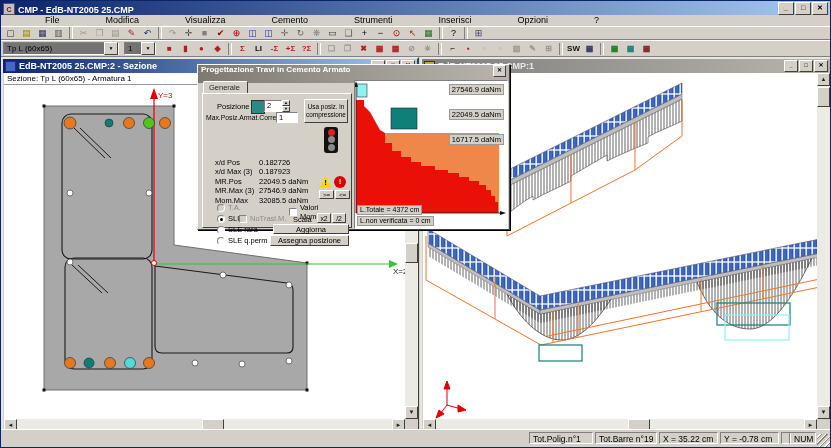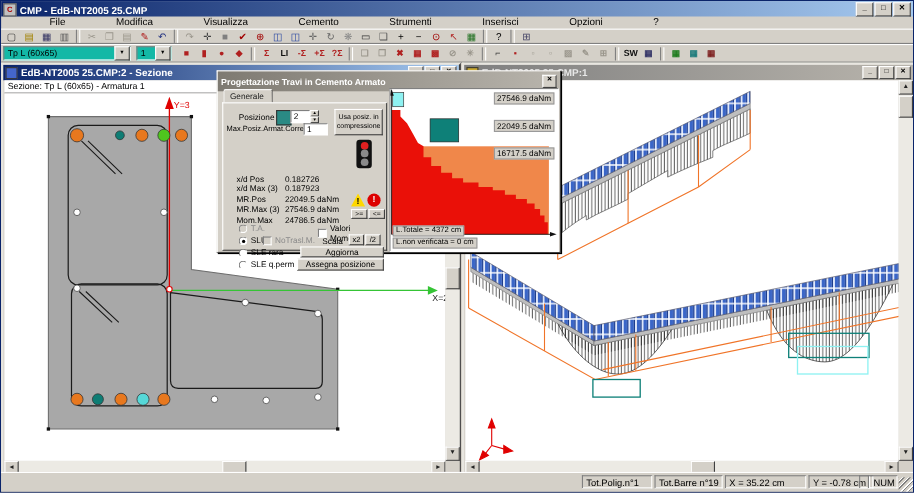--- a/index.html
+++ b/index.html
@@ -22,21 +22,21 @@
   
   .toolbar{position:absolute;display:flex;align-items:center;gap:1px;box-sizing:border-box;
     border-top:1px solid #fff;border-bottom:1px solid #808080;padding:1px 2px;width:100%;background:var(--win-gray);}
   .tb1{top:25px;height:14px;}
   .tb2{top:39px;height:17px;}
   .tbtn{width:15px;height:12px;display:inline-flex;align-items:center;justify-content:center;
     font-size:9px;line-height:12px;}
   .tb2 .tbtn{font-size:8px;font-weight:bold;}
   .tbtn.disabled{color:#9a968c !important;}
   .tsep{width:2px;height:12px;margin:0 2px;border-left:1px solid #808080;border-right:1px solid #fff;}
-  .combo{display:flex;align-items:center;height:13px;background:#14b8a6;
+  .combo{display:flex;align-items:center;height:13px;background:#737373;
     border:1px solid;border-color:#808080 #fff #fff #808080;box-sizing:border-box;}
   .combo .cval{flex:1;padding:0 3px;font-size:8px;white-space:nowrap;overflow:hidden;}
   .combo .carr{width:12px;height:11px;background:var(--win-gray);border:1px solid;
     border-color:#fff #404040 #404040 #fff;font-size:5px;line-height:10px;text-align:center;}
   
   .child{position:absolute;background:var(--win-gray);border:2px solid;border-color:#e8e6e0 #404040 #404040 #e8e6e0;box-sizing:border-box;}
   .ctitle{height:14px;display:flex;align-items:center;padding:0 2px;color:#fff;font-weight:bold;font-size:9px;}
   .ctitle.active{background:linear-gradient(90deg,var(--title-active-1),var(--title-active-2));}
   .ctitle.inactive{background:linear-gradient(90deg,var(--title-inactive-1),var(--title-inactive-2));color:#e8e8e8;}
   .cicon{width:9px;height:9px;margin-right:3px;border:1px solid #333;}
@@ -45,21 +45,21 @@
     border-bottom:1px solid #999;font-size:8px;line-height:12px;padding-left:3px;box-sizing:border-box;}
   
   .sb{position:absolute;background:#eceae4;}
   .sbtn{position:absolute;width:13px;height:13px;background:var(--win-gray);border:1px solid;
     border-color:#fff #404040 #404040 #fff;box-sizing:border-box;font-size:6px;line-height:11px;text-align:center;color:#222;}
   .thumb{position:absolute;background:var(--win-gray);border:1px solid;border-color:#fff #404040 #404040 #fff;box-sizing:border-box;}
   .grip{position:absolute;width:13px;height:13px;background:var(--win-gray);}
   
   .dialog{position:absolute;left:196px;top:63px;width:313px;height:166px;background:var(--win-gray);
     border:1px solid;border-color:#fff #404040 #404040 #fff;box-shadow:1px 1px 0 #000;box-sizing:border-box;}
-  .dtitle{height:18px;background:linear-gradient(90deg,#7e7a72,#b9b5ad);display:flex;align-items:center;
+  .dtitle{height:18px;background:linear-gradient(90deg,#7e7a72,#b9b5ad);display:flex;
     padding:0 3px;color:#fff;font-weight:bold;font-size:8px;}
   .dclose{margin-left:auto;width:11px;height:10px;background:var(--win-gray);border:1px solid;
     border-color:#fff #404040 #404040 #fff;color:#000;font-size:6px;line-height:8px;text-align:center;font-weight:bold;}
   .tabs{position:absolute;left:5px;top:16px;display:flex;flex-direction:column;}
   .tab{height:12px;line-height:12px;padding:0 5px;font-size:7.5px;background:var(--win-gray);
     border:1px solid;border-color:#fff #404040 var(--win-gray) #fff;border-radius:2px 2px 0 0;color:#222;}
   .tab.activetab{position:relative;top:-1px;height:14px;font-weight:bold;}
   .tabpage{position:absolute;left:4px;top:28px;width:148px;height:133px;
     border:1px solid;border-color:#fff #404040 #404040 #fff;background:var(--win-gray);}
   .dlab{position:absolute;font-size:7.5px;white-space:nowrap;}
@@ -97,21 +97,21 @@
   
   .statusbar{position:absolute;left:0;bottom:0;width:100%;height:17px;background:var(--win-gray);
     border-top:1px solid #fff;display:block;}
   .sbpane{position:absolute;top:2px;height:12px;line-height:12px;font-size:8.5px;padding:0 4px;
     border:1px solid;border-color:#808080 #fff #fff #808080;box-sizing:border-box;white-space:nowrap;overflow:hidden;}
   .sbpanels{position:absolute;left:528px;top:2px;display:flex;gap:2px;}
   .sbpanels .sbp{height:12px;line-height:12px;font-size:8.5px;padding:0 3px;
     border:1px solid;border-color:#808080 #fff #fff #808080;box-sizing:border-box;white-space:nowrap;}
   .sbpanels .sbp:nth-child(1){width:64px;}
   .sbpanels .sbp:nth-child(2){width:62px;}
-  .sbpanels .sbp:nth-child(3){width:74px;}
+  .sbpanels .sbp:nth-child(3){width:59px;}
   .sbpanels .sbp:nth-child(4){width:59px;}
   .gripsb{position:absolute;right:0;bottom:0;width:13px;height:13px;
     background:repeating-linear-gradient(135deg,transparent 0 2px,#fff 2px 3px,#808080 3px 4px);}
   svg text{font-family:"Liberation Sans",sans-serif;}
 </style>
 </head>
 <body>
 
 <div class="screen">
 
@@ -430,21 +430,21 @@
           <div class="resrow">
           <span class="rlabel">MR.Pos</span>
           <span class="rvalue">22049.5 daNm</span>
         </div>
           <div class="resrow">
           <span class="rlabel">MR.Max  (3)</span>
           <span class="rvalue">27546.9 daNm</span>
         </div>
           <div class="resrow">
           <span class="rlabel">Mom.Max</span>
-          <span class="rvalue">24786.5 daNm</span>
+          <span class="rvalue">32085.5 daNm</span>
         </div>
         </div>
 
       <span class="warn3" style="left:116px;top:82px;">!</span>
       <span class="errc" style="left:131px;top:82px;">!</span>
       <span class="dbtn" style="left:116px;top:96px;width:15px;height:9px;font-size:6.2px;line-height:8px;">&gt;=</span>
       <span class="dbtn" style="left:132px;top:96px;width:15px;height:9px;font-size:6.2px;line-height:8px;">&lt;=</span>
 
       <span class="radio disabled" style="left:14px;top:109px;">
           <span class="rdot"></span>

